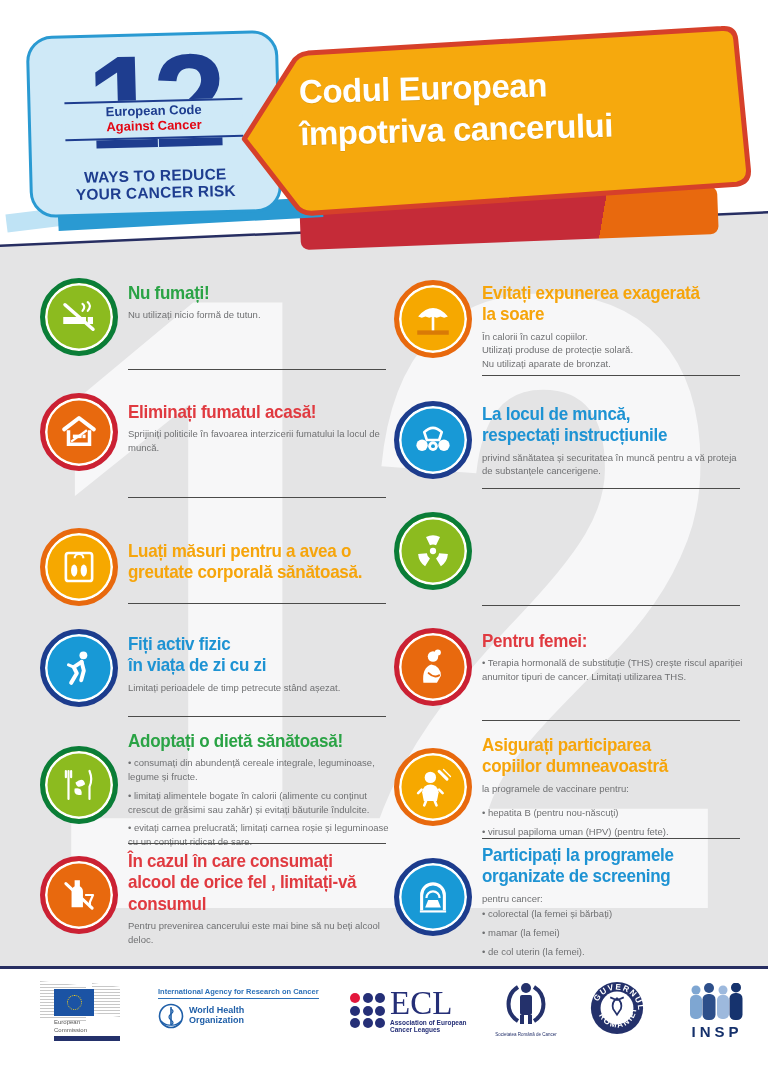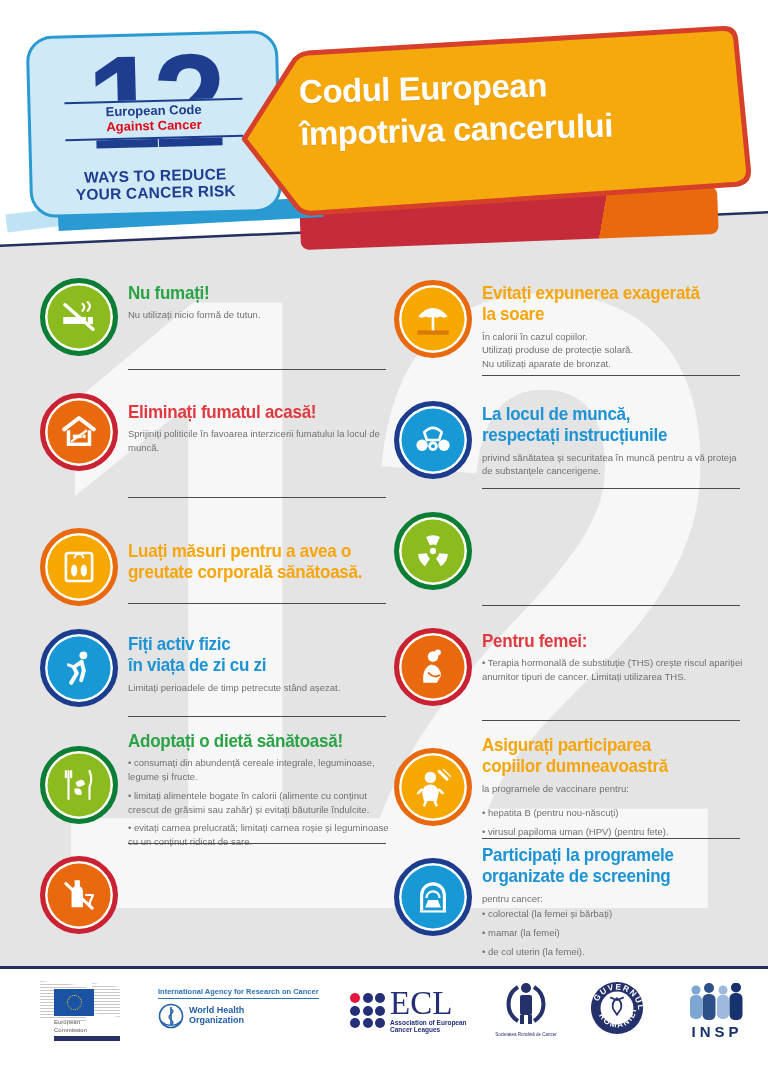--- a/index.html
+++ b/index.html
@@ -256,20 +256,30 @@
   <div class="divider dl" style="top:843px"></div>
 
   <div class="item col-l v-orange" style="top:856px">
     <div class="circle">
       <svg viewBox="0 0 48 48">
           <path d="M19 7 h6 v7 q3.5 2 3.5 6 v18 h-13 v-18 q0 -4 3.5 -6z" fill="#fff"></path>
           <path d="M31 24 h9 l-3.5 8 v6" stroke="#fff" stroke-width="2.5" fill="none" stroke-linejoin="round"></path>
           <line x1="9" y1="11" x2="39" y2="39" stroke="#fff" stroke-width="3.5" stroke-linecap="round"></line>
         </svg>
     </div>
+    <div class="txt" style="margin-top:-6px">
+      <div class="title">
+        <span>În cazul în care consumați</span>
+        <span>alcool de orice fel , limitați-vă</span>
+        <span>consumul</span>
+      </div>
+      <div class="body">
+          <p>Pentru prevenirea cancerului este mai bine să nu beți alcool deloc.</p>
+        </div>
+    </div>
   </div>
 
   <div class="item col-r v-amber" style="top:280px">
     <div class="circle">
       <svg viewBox="0 0 48 48">
           <path d="M7 21 q17 -19 34 0 l-4.2 1.6 -4.2 -1.6 -4.3 1.6 -4.3 -1.6 -4.3 1.6 -4.3 -1.6 -4.2 1.6z" fill="#fff"></path>
           <line x1="24" y1="13" x2="24" y2="41" stroke="#fff" stroke-width="3"></line>
           <rect x="6" y="37" width="36" height="5" fill="#d97a06"></rect>
         </svg>
     </div>

